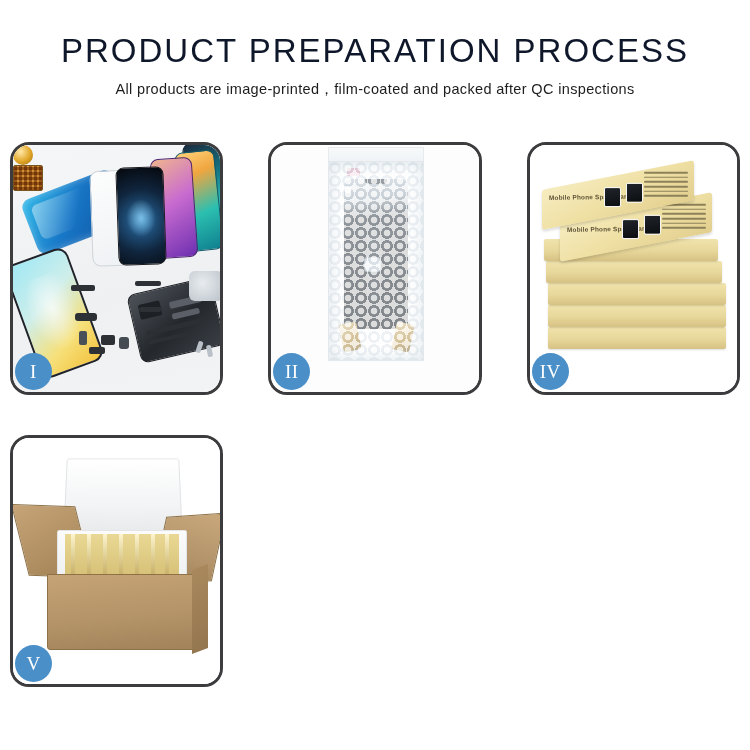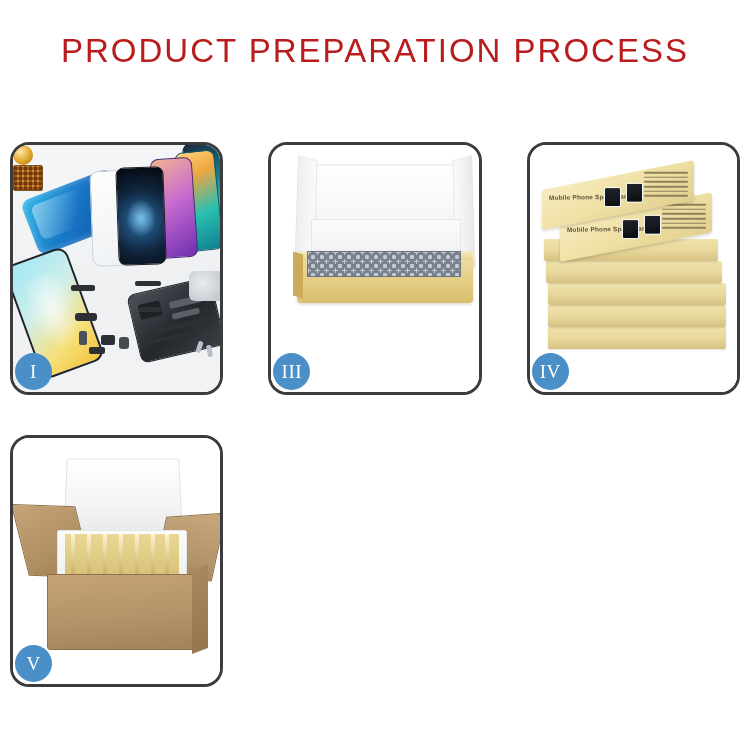--- a/index.html
+++ b/index.html
@@ -11,21 +11,21 @@
     overflow: hidden;
     position: relative;
   }
 
   
   #header { padding-top: 34px; text-align: center; }
   #page-title {
     font-size: 33px;
     font-weight: 500;
     letter-spacing: 2.0px;
-    color: #b91c1c;
+    color: #0f172a;
     line-height: 1.05;
     white-space: nowrap;
   }
   #page-subtitle {
     margin-top: 11px;
     font-size: 14.5px;
     font-weight: 400;
     letter-spacing: 0.35px;
     color: #1d1d1d;
     white-space: nowrap;
@@ -366,20 +366,21 @@
     position:absolute; left:150px; top:16px; width:48px; height:22px;
     background: linear-gradient(120deg,rgba(255,255,255,.9),rgba(255,255,255,.2));
     transform: rotate(-14deg); border-radius:4px;
   }
 </style>
 </head>
 <body>
 
 <div id="header">
   <div id="page-title">PRODUCT PREPARATION PROCESS</div>
+  <div id="page-subtitle">All products are image-printed，film-coated and packed after QC inspections</div>
 </div>
 
 <div id="panel-grid">
 
   <div class="panel p1">
     <div class="panel-photo">
       <div class="ph p1-back"></div>
       <div class="ph p1-teal2"></div>
       <div class="ph p1-teal"></div>
       <div class="ph p1-purple"></div>
@@ -403,32 +404,36 @@
       <div class="sm" style="left:88px;top:190px;width:14px;height:10px;"></div>
       <div class="sm" style="left:106px;top:192px;width:10px;height:12px;background:#454b52;border-radius:3px;"></div>
       <div class="sm" style="left:76px;top:202px;width:16px;height:7px;"></div>
       <div class="sm" style="left:184px;top:196px;width:5px;height:12px;background:#b9c0c7;border-radius:2px;transform:rotate(18deg);"></div>
       <div class="sm" style="left:194px;top:200px;width:5px;height:12px;background:#b9c0c7;border-radius:2px;transform:rotate(-12deg);"></div>
       <div class="sm" style="left:176px;top:126px;width:34px;height:30px;background:radial-gradient(circle at 40% 40%,#e8ecef,#b9c1c8);border-radius:6px;"></div>
     </div>
     <div class="badge">I</div>
   </div>
 
-
-  <div class="panel p3">
+  <div class="panel p2">
     <div class="panel-photo">
-      <div class="p3-lid"></div>
-      <div class="p3-foam"></div>
-      <div class="p3-tray"></div>
-      <div class="p3-tray-lip"></div>
-      <div class="p3-tray-inner"></div>
-      <div class="p3-tray-left"></div>
+      <div class="p2-bagtop"></div>
+      <div class="p2-lcd">
+        <div class="p2-notch"></div>
+      </div>
+      <div class="p2-cable"></div>
+      <div class="p2-connector"></div>
+      <div class="p2-gold-l"></div>
+      <div class="p2-gold-r"></div>
+      <div class="p2-pink"></div>
+      <div class="p2-bag"></div>
     </div>
-    <div class="badge">III</div>
+    <div class="badge">II</div>
   </div>
+
 
   <div class="panel p4">
     <div class="panel-photo">
       <div class="stackbox" style="left:18px;top:182px;width:178px;"></div>
       <div class="stackbox" style="left:18px;top:160px;width:178px;"></div>
       <div class="stackbox" style="left:18px;top:138px;width:178px;"></div>
       <div class="stackbox" style="left:16px;top:116px;width:176px;"></div>
       <div class="stackbox" style="left:14px;top:94px;width:174px;"></div>
 
       <div class="lidbox" style="left:30px;top:62px;">

